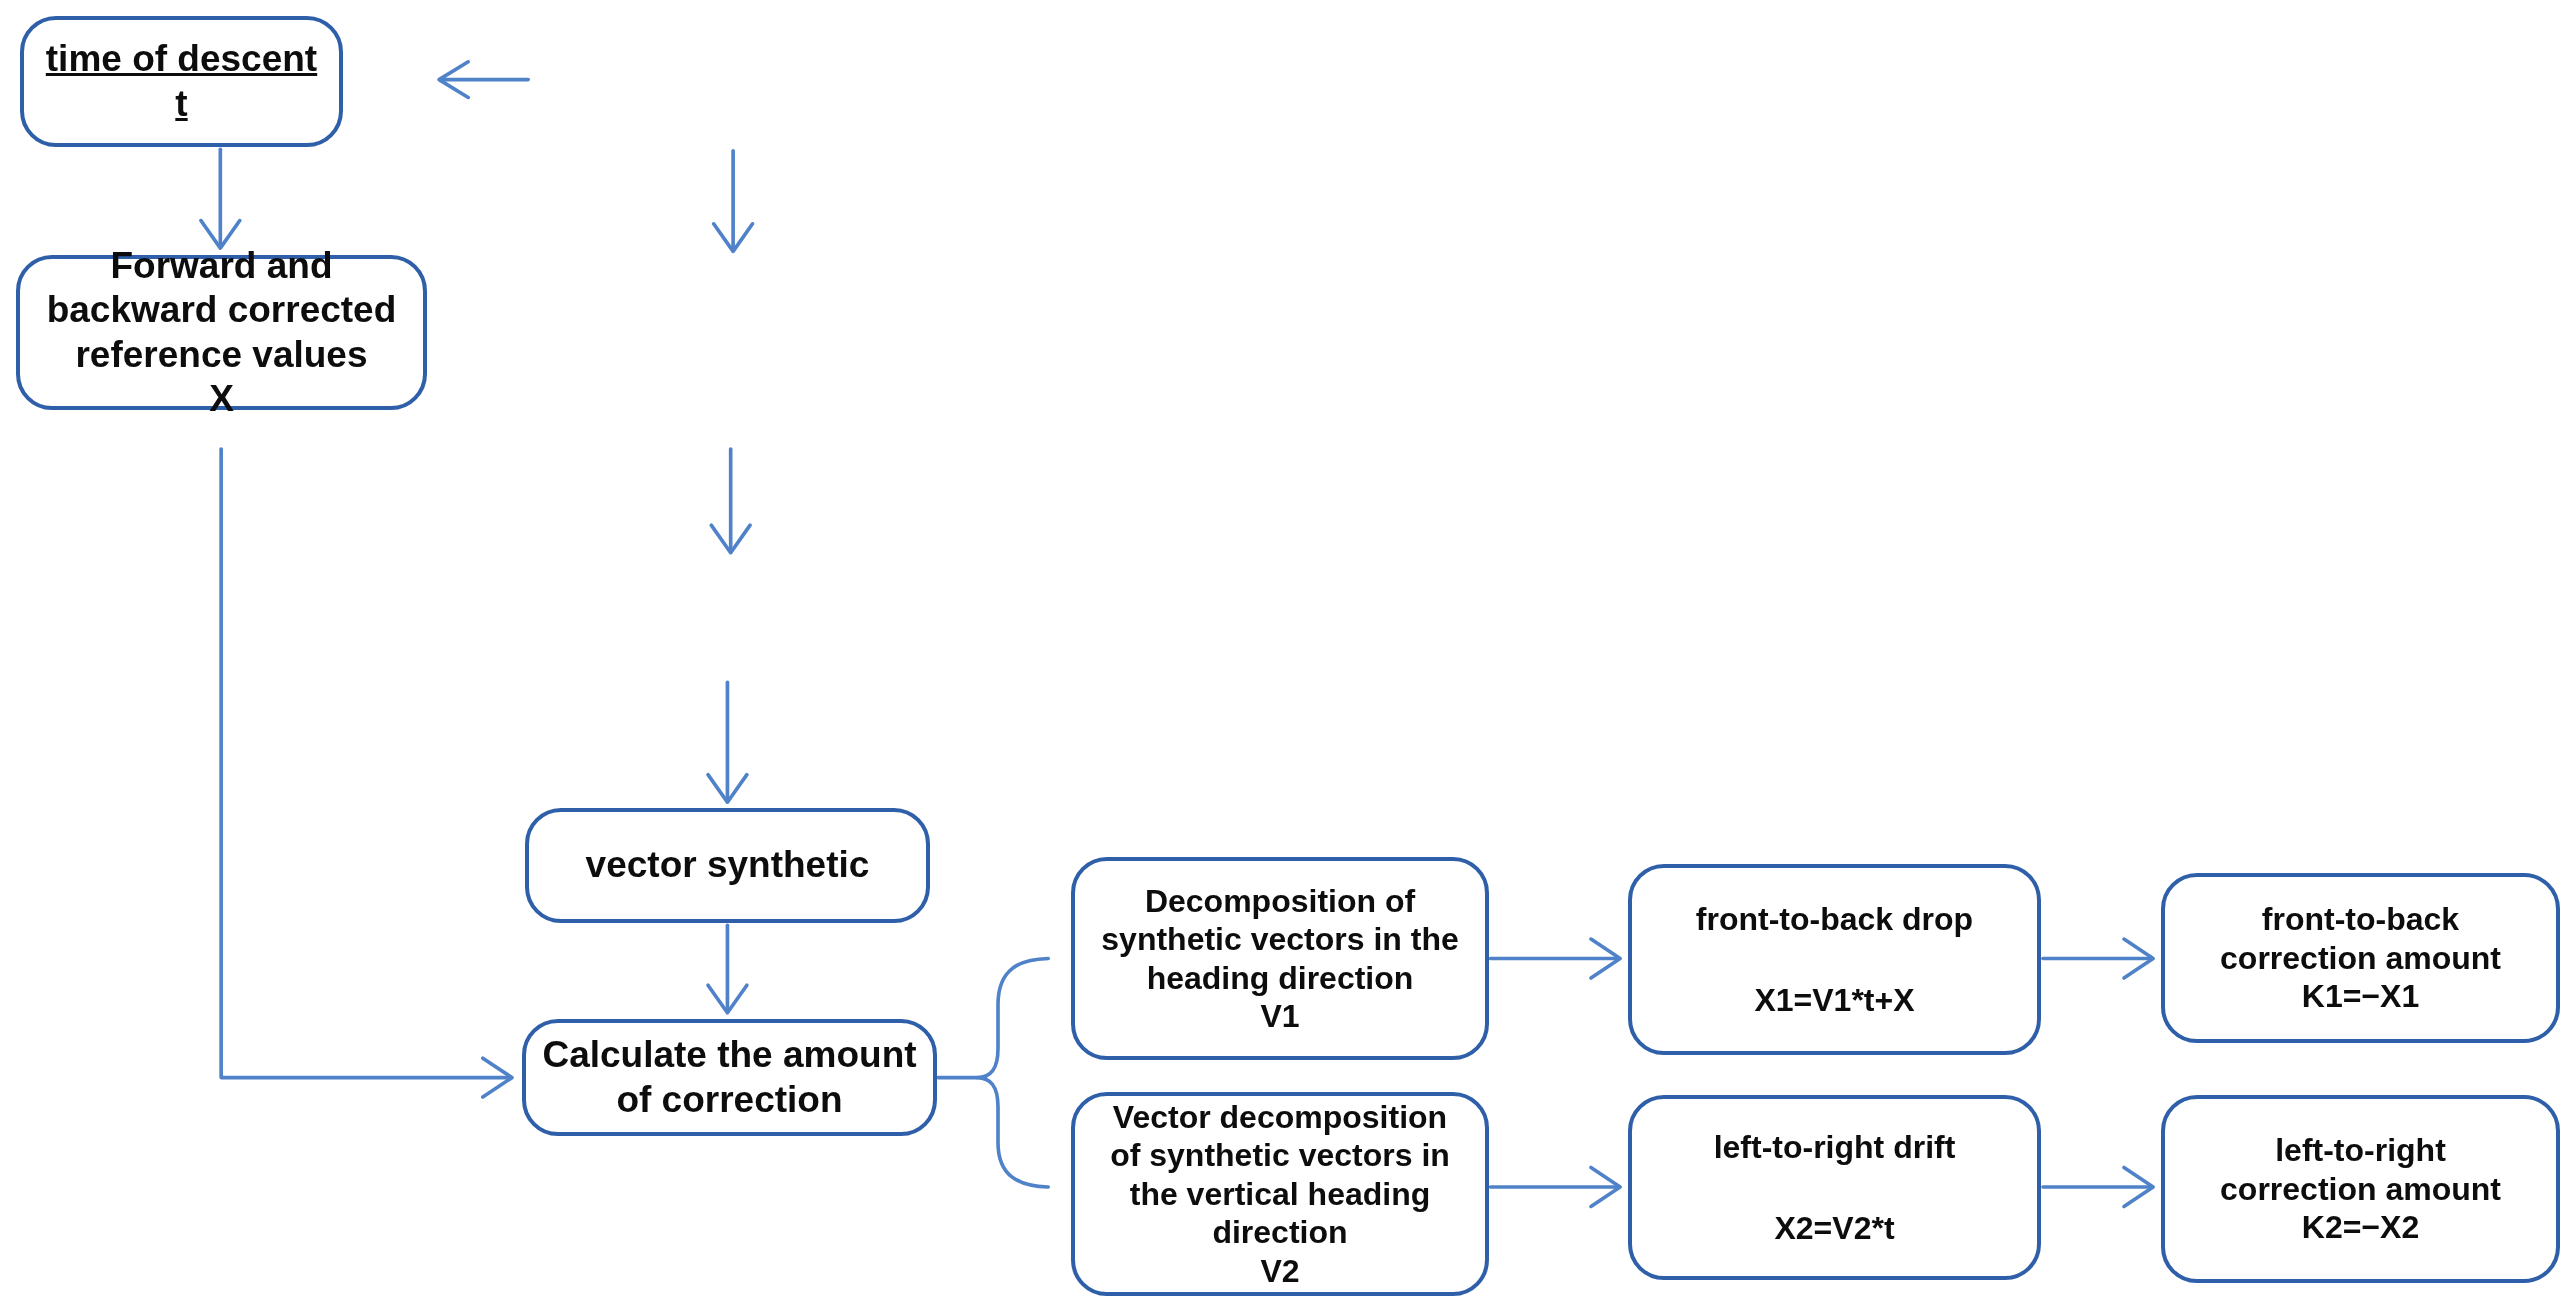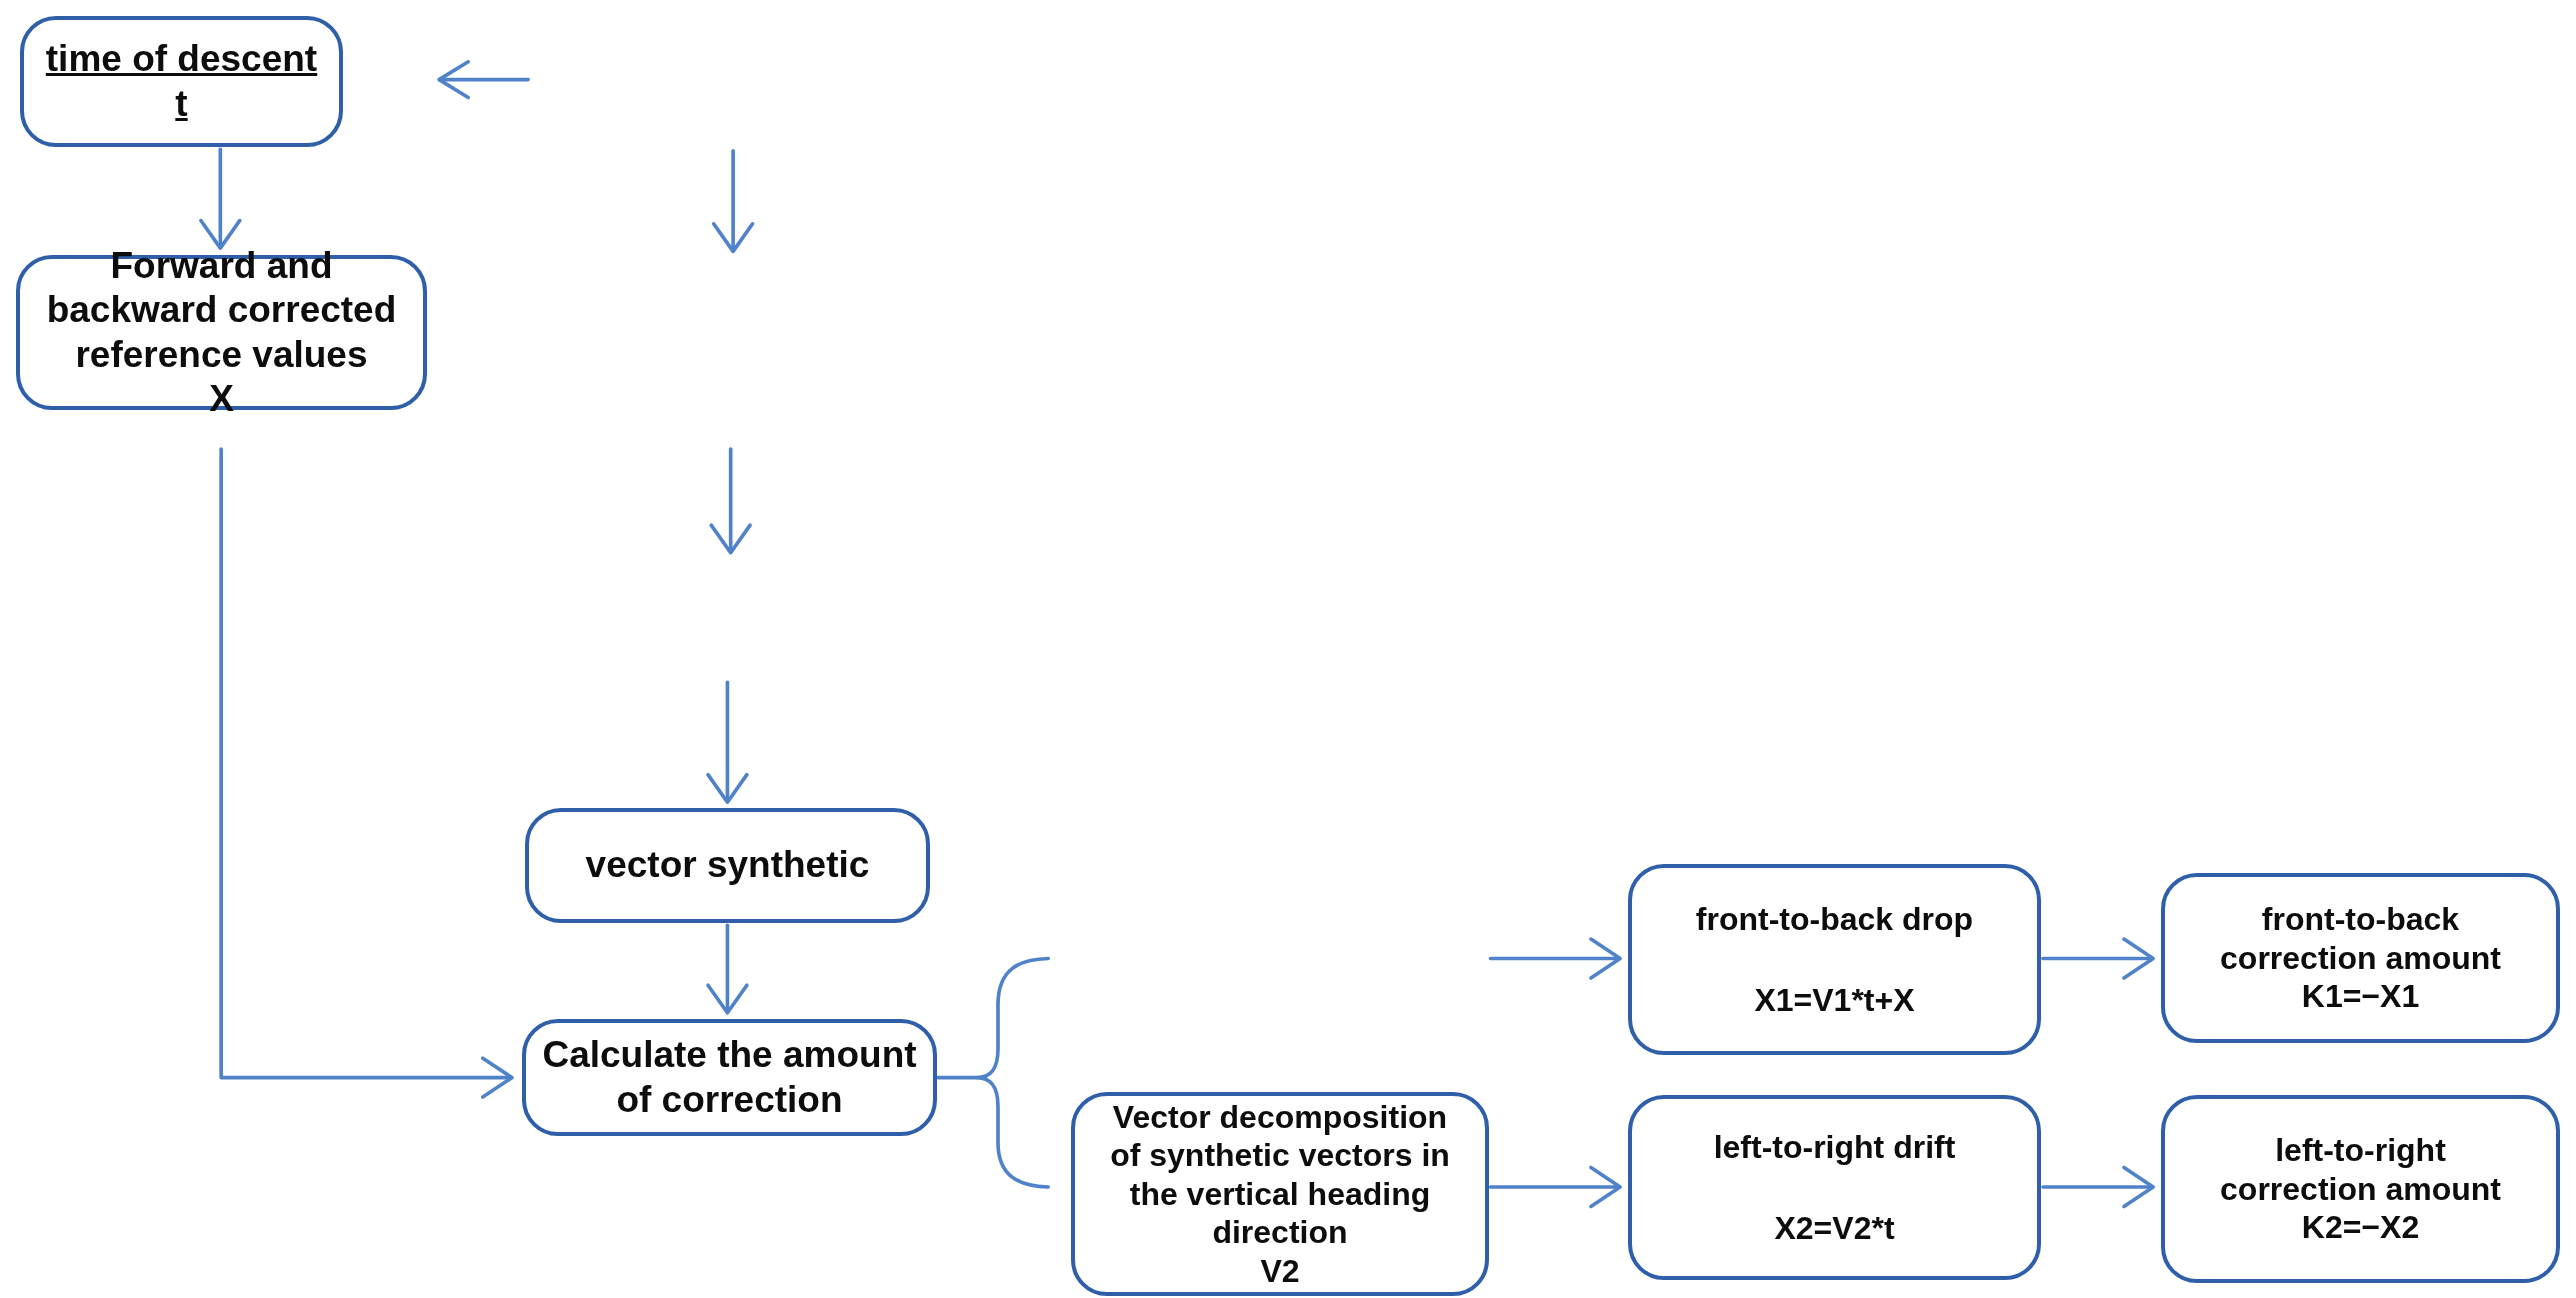--- a/index.html
+++ b/index.html
@@ -148,20 +148,26 @@
 
   <div class="node col-left" style="left:525px; top:808px; width:405px; height:115px;">
     <span class="node-text">vector synthetic</span>
   </div>
 
   <div class="node col-left" style="left:522px; top:1019px; width:415px; height:117px;">
     <span class="node-text">Calculate the amount
 of correction</span>
   </div>
 
+  <div class="node col-right" style="left:1071px; top:857px; width:418px; height:203px;">
+    <span class="node-text">Decomposition of
+synthetic vectors in the
+heading direction
+V1</span>
+  </div>
 
   <div class="node col-right drift" style="left:1628px; top:864px; width:413px; height:191px;">
     <span class="node-text">front-to-back drop</span>
     <span class="node-text">X1=V1*t+X</span>
   </div>
 
   <div class="node col-right" style="left:2161px; top:873px; width:399px; height:170px;">
     <span class="node-text">front-to-back
 correction amount
 K1=−X1</span>

